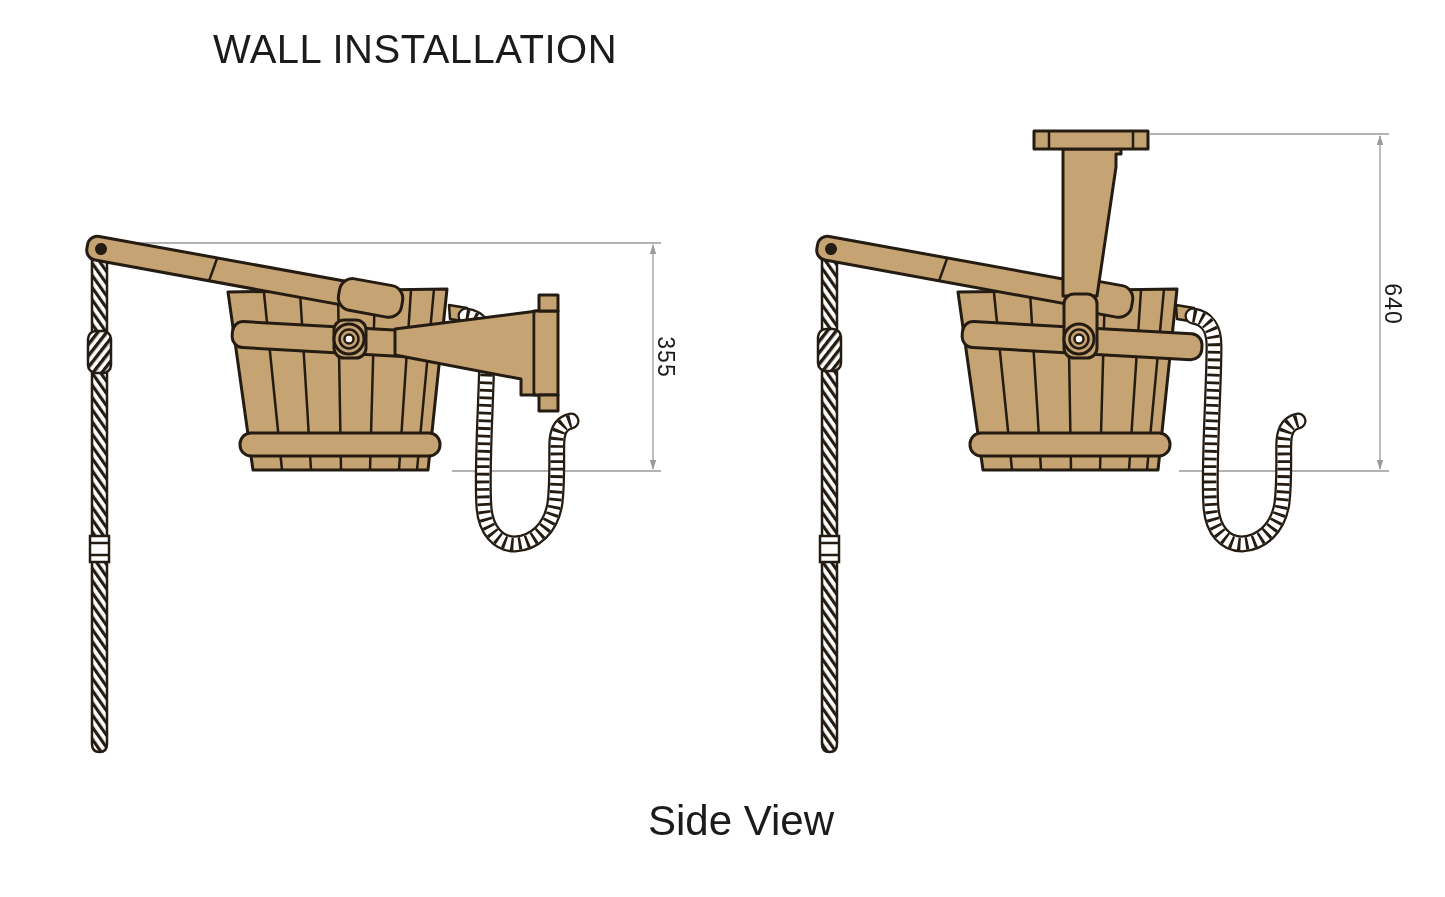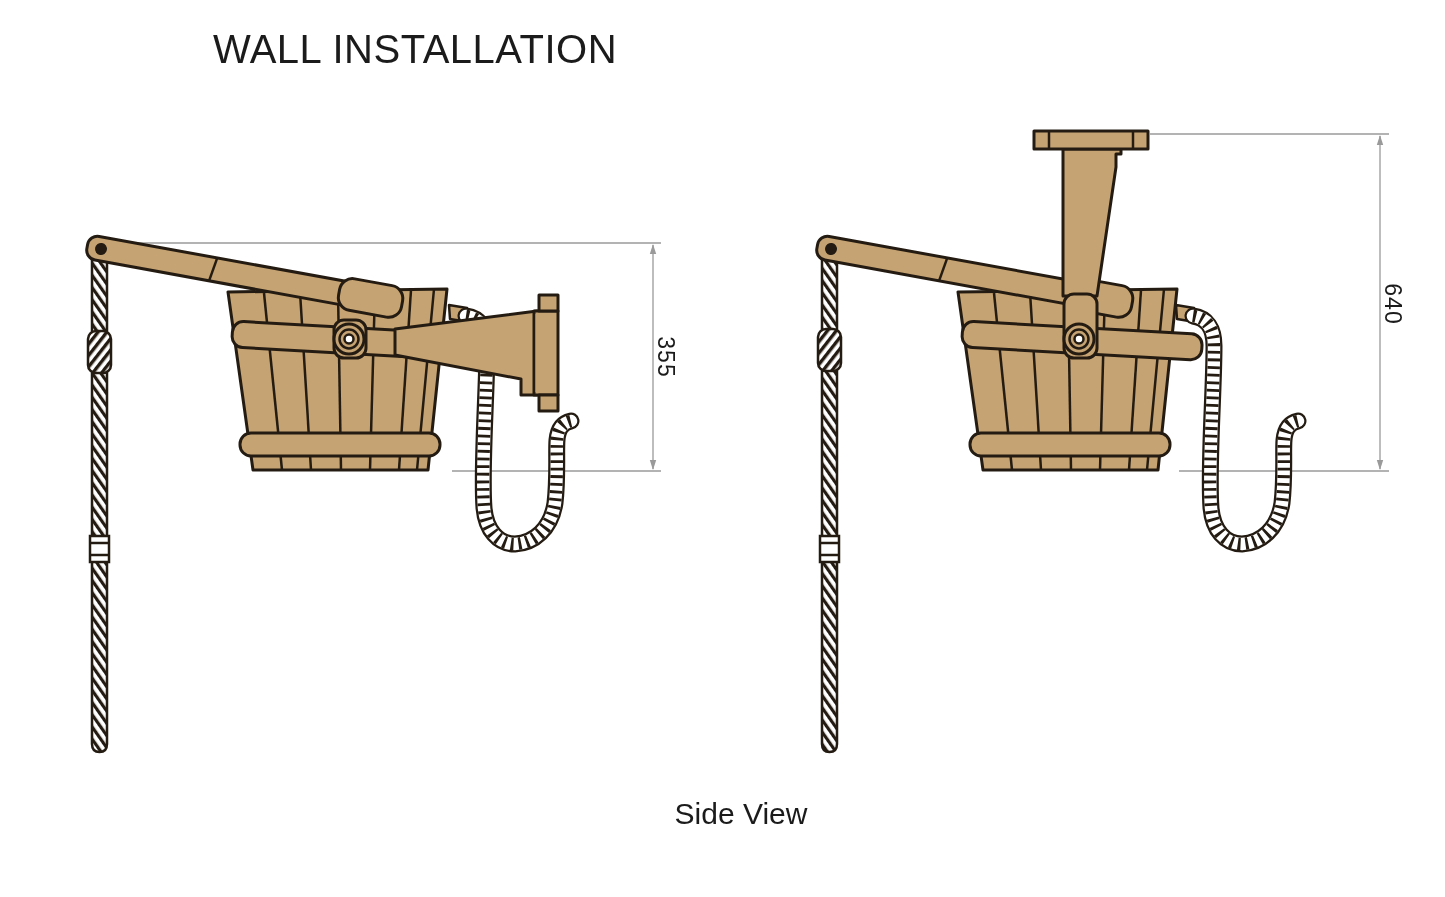--- a/index.html
+++ b/index.html
@@ -23,21 +23,21 @@
     transform:translateX(-50%);
     font-size:40px;
     font-weight:400;
     letter-spacing:.5px;
     color:var(--text);
     white-space:nowrap;
   }
   .caption{
     position:absolute;
     transform:translateX(-50%);
-    font-size:30px;
+    font-size:42px;
     font-weight:400;
     color:var(--text);
     white-space:nowrap;
   }
   svg.drawing{position:absolute;left:0;top:0;}
   .wood{fill:var(--wood);stroke:var(--outline);stroke-width:3;stroke-linejoin:round;}
   .wood-thin{fill:var(--wood);stroke:var(--outline);stroke-width:2.5;stroke-linejoin:round;}
   .seam{fill:var(--wood);stroke:none;}
   .ln{stroke:var(--outline);stroke-width:2.5;fill:none;}
   .dim{stroke:var(--dimension-line);stroke-width:1.3;fill:none;}

